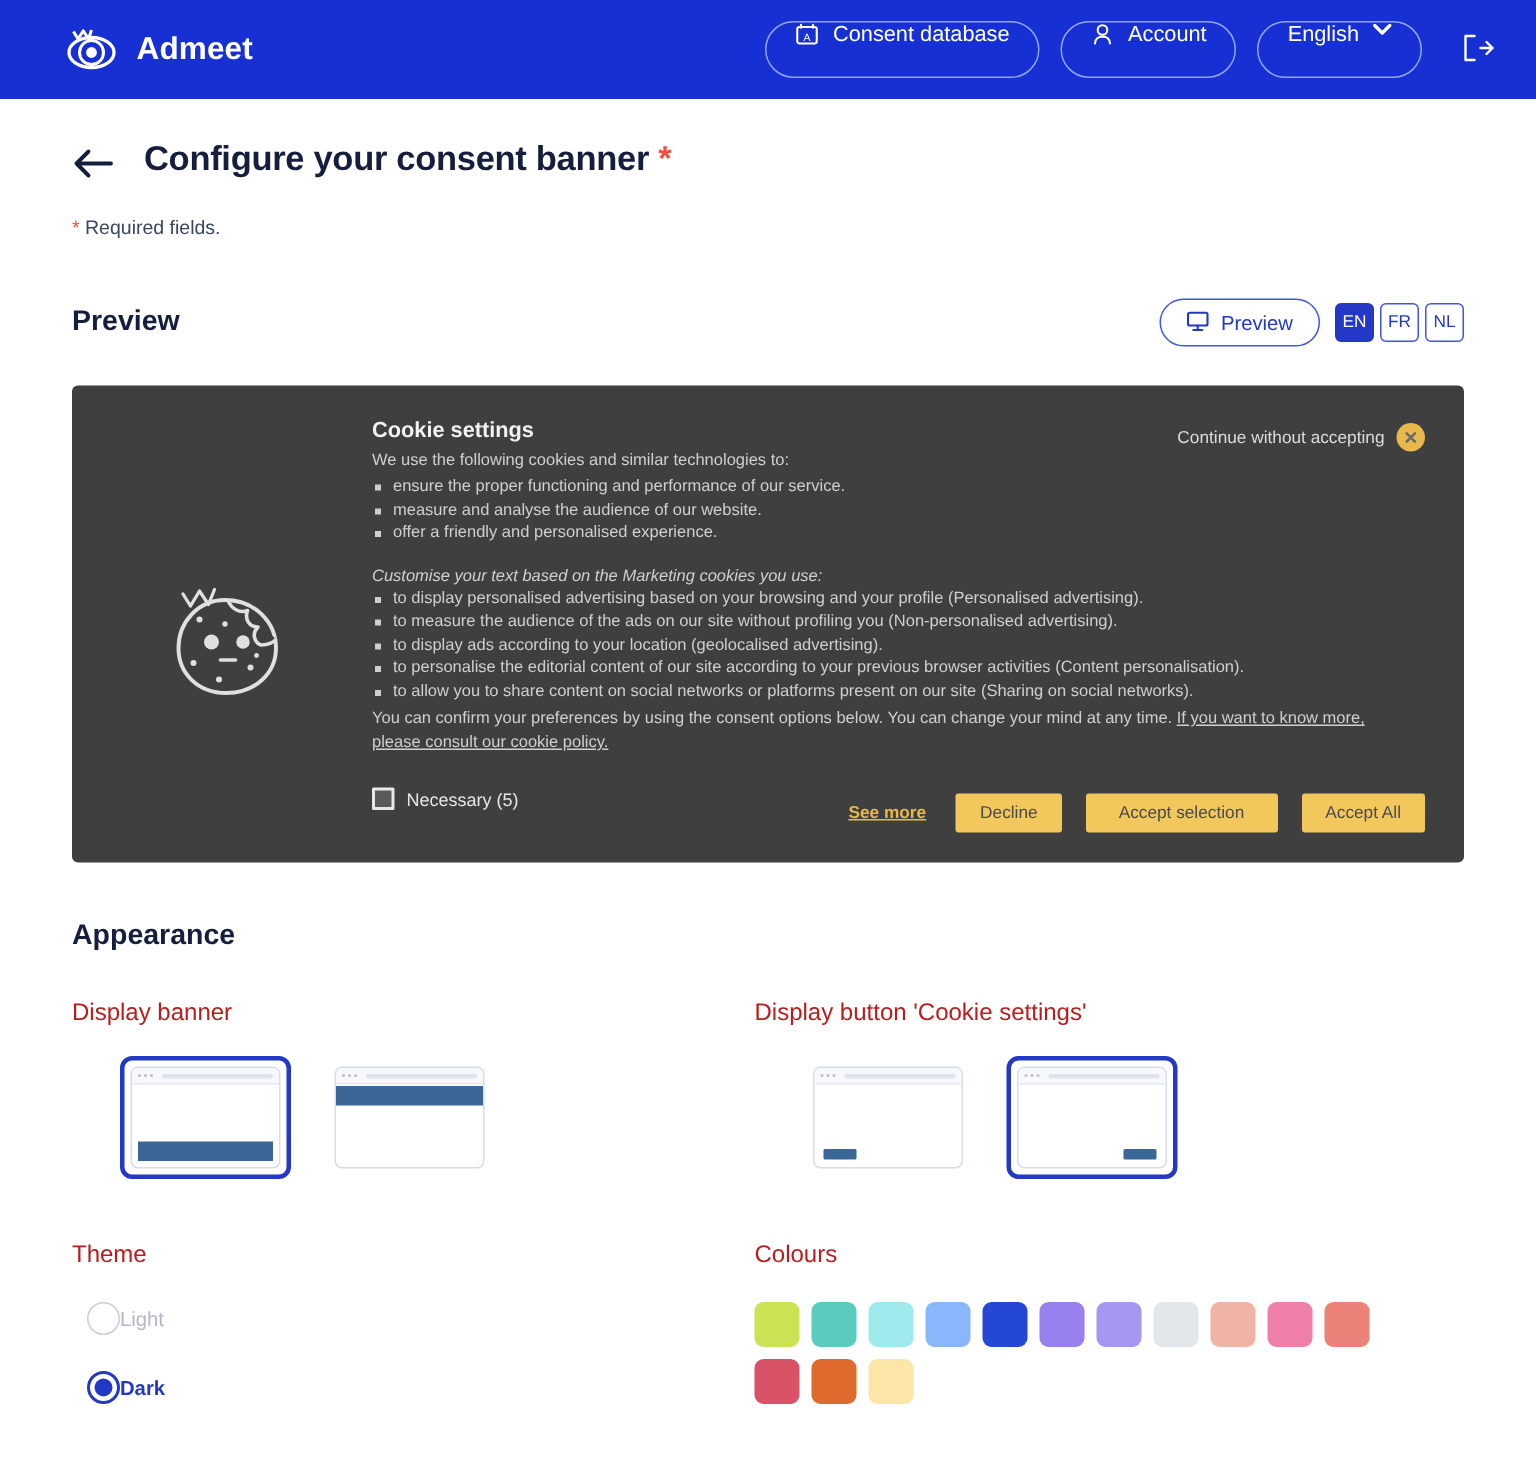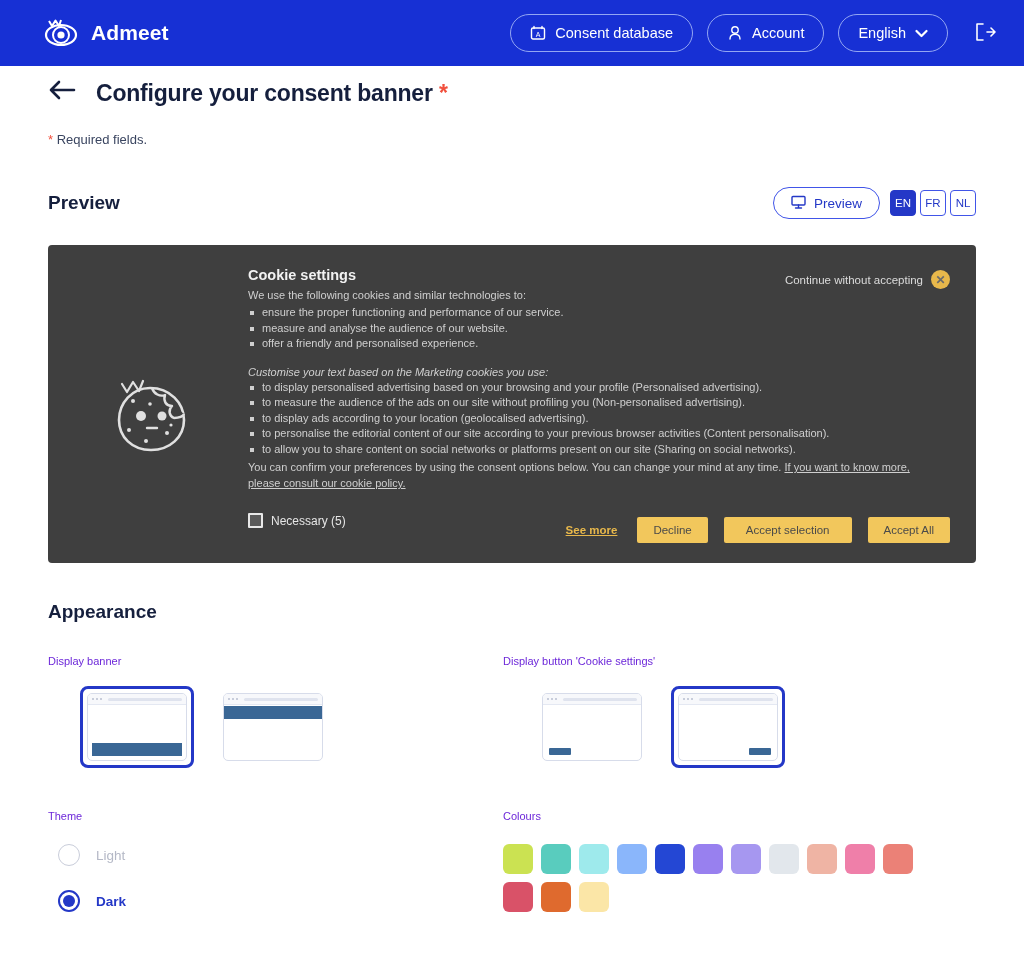--- a/index.html
+++ b/index.html
@@ -22,33 +22,33 @@
   .brand-name {
     color: #fff; font-size: 21px; font-weight: bold; letter-spacing: .1px;
   }
   .nav { display: flex; align-items: center; gap: 27px; }
   .nav-link { color: #fff; font-size: 14.5px; text-decoration: none; white-space: nowrap; }
   .nav-link.active { font-weight: bold; text-decoration: underline; text-underline-offset: 3px; }
   .header-right { margin-left: auto; display: flex; align-items: center; gap: 14px; }
   .pill {
     border: 1px solid #93a6f3; border-radius: 22px;
     height: 38px; padding: 0 19px;
-    display: flex; align-items: center; gap: 9px;
+    display: flex; align-items: flex-start; gap: 9px;
     color: #fff; font-size: 14.5px; background: transparent;
     cursor: pointer; white-space: nowrap;
   }
   .pill svg { display: block; }
   .logout-btn {
     background: transparent; border: none; cursor: pointer;
     padding: 4px 6px; display: flex; align-items: center; margin-left: 6px;
   }
 
   
   .page { padding: 0 48px; }
-  .title-row { display: flex; align-items: flex-start; gap: 20px; margin-top: 14px; }
+  .title-row { display: flex; align-items: flex-end; gap: 20px; margin-top: 26px; }
   .back-arrow { cursor: pointer; display: flex; align-items: center; }
   .page-title { font-size: 23px; font-weight: bold; color: #151f3d; letter-spacing: -.2px; }
   .req-star { color: #f1503d; font-weight: bold; }
   .required-note { font-size: 13px; color: #3a4560; margin-top: 25px; }
   .required-note .star { color: #f1503d; }
 
   .section-head {
     display: flex; align-items: center; margin-top: 40px;
   }
   .section-title { font-size: 19px; font-weight: bold; color: #151f3d; }
@@ -124,21 +124,21 @@
     font-size: 11.5px; height: 26px; padding: 0 16px; cursor: pointer;
     font-family: "Liberation Sans", sans-serif;
   }
   .cookie-btn.wide { padding: 0 22px; }
 
   
   .appearance-title { font-size: 19px; font-weight: bold; margin-top: 38px; color: #151f3d; }
   .two-col { display: flex; margin-top: 32px; }
   .col { width: 455px; }
   .col.right { margin-left: 0; }
-  .field-label { font-size: 11px; color: #6d28d9; }
+  .field-label { font-size: 16px; color: #b91c1c; }
   .thumbs { display: flex; gap: 22px; margin-top: 19px; padding-left: 32px; }
   .thumb-wrap {
     border: 3px solid transparent; border-radius: 8px; padding: 4px;
     cursor: pointer;
   }
   .thumb-wrap.sel { border-color: #2438c7; }
   .thumb {
     width: 100px; height: 68px; background: #fff;
     border: 1px solid #d7dcea; border-radius: 5px;
     overflow: hidden; position: relative;
@@ -159,21 +159,21 @@
   }
   .mini-btn {
     position: absolute; bottom: 5px; width: 22px; height: 7px;
     background: #3a6795; border-radius: 1px;
   }
   .mini-btn.left { left: 6px; }
   .mini-btn.right { right: 6px; }
 
   .row2 { display: flex; margin-top: 42px; }
   .radio-list { margin-top: 22px; padding-left: 10px; }
-  .radio-row { display: flex; align-items: center; gap: 16px; margin-bottom: 24px; }
+  .radio-row { display: flex; align-items: center; margin-bottom: 24px; }
   .radio {
     width: 22px; height: 22px; border-radius: 50%;
     border: 1.5px solid #c9cdda; background: #fff;
     display: flex; align-items: center; justify-content: center;
     cursor: pointer;
   }
   .radio.sel { border: 2px solid #2438c7; }
   .radio.sel::after {
     content: ""; width: 12px; height: 12px; border-radius: 50%; background: #2438c7;
   }

